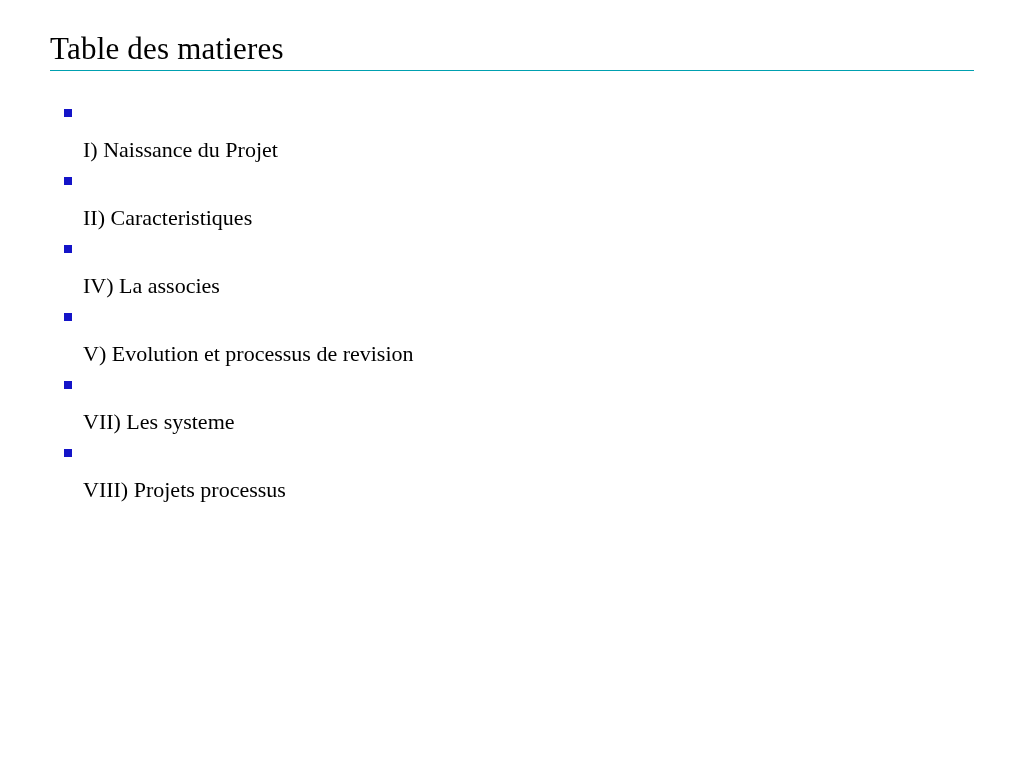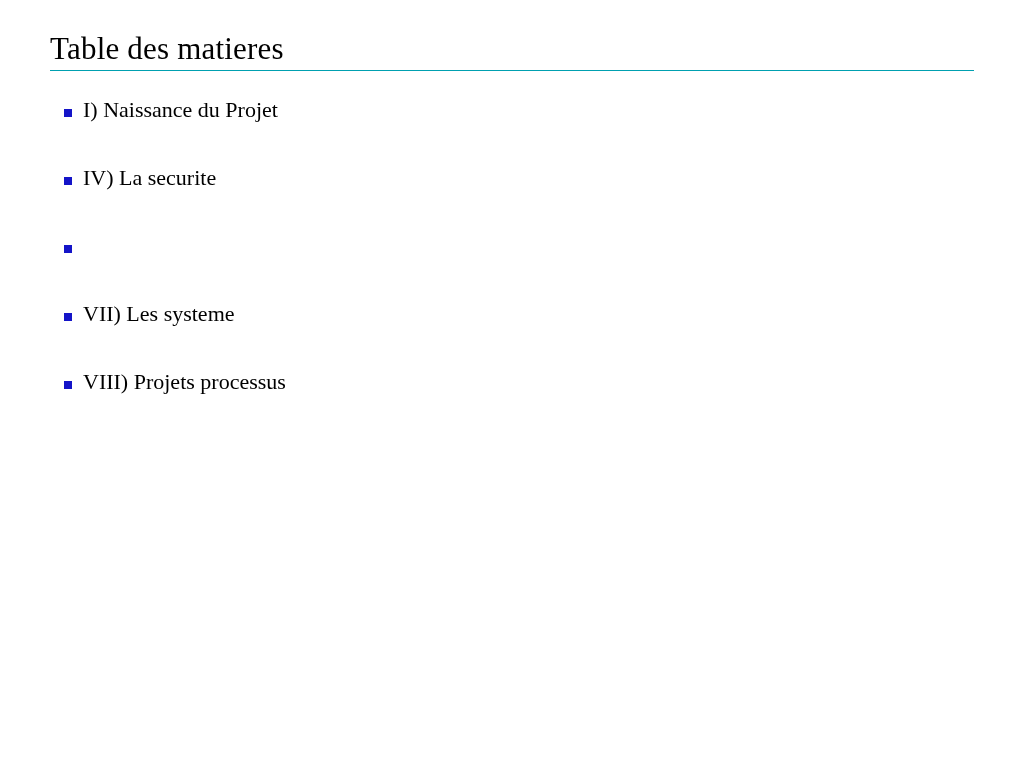--- a/index.html
+++ b/index.html
@@ -47,21 +47,21 @@
     width: 924px;
     list-style: none;
     margin: 0;
     padding: 0;
   }
   .toc-item {
     position: relative;
     height: 68px;
     padding-left: 33px;
     display: flex;
-    align-items: flex-start;
+    align-items: flex-end;
   }
   .toc-bullet {
     position: absolute;
     left: 14px;
     top: 13px;
     width: 8px;
     height: 8px;
     background: #1414c8;
   }
   .toc-label {
@@ -80,29 +80,34 @@
 
   <div class="title-rule" style="border-top-color: rgb(0, 160, 176);"></div>
 
   <ul class="toc">
 
     <li class="toc-item">
       <span class="toc-bullet" style="background: rgb(20, 20, 200);"></span>
       <span class="toc-label">I) Naissance du Projet</span>
     </li>
 
+    <li class="toc-item">
+      <span class="toc-bullet" style="background: rgb(20, 20, 200);"></span>
+      <span class="toc-label">II) Caracteristiques</span>
+    </li>
 
 
     <li class="toc-item">
       <span class="toc-bullet" style="background: rgb(20, 20, 200);"></span>
-      <span class="toc-label">IV) La securite</span>
+      <span class="toc-label">IV) La associes</span>
     </li>
 
     <li class="toc-item">
       <span class="toc-bullet" style="background: rgb(20, 20, 200);"></span>
+      <span class="toc-label">V) Evolution et processus de revision</span>
     </li>
 
 
     <li class="toc-item">
       <span class="toc-bullet" style="background: rgb(20, 20, 200);"></span>
       <span class="toc-label">VII) Les systeme</span>
     </li>
 
     <li class="toc-item">
       <span class="toc-bullet" style="background: rgb(20, 20, 200);"></span>

